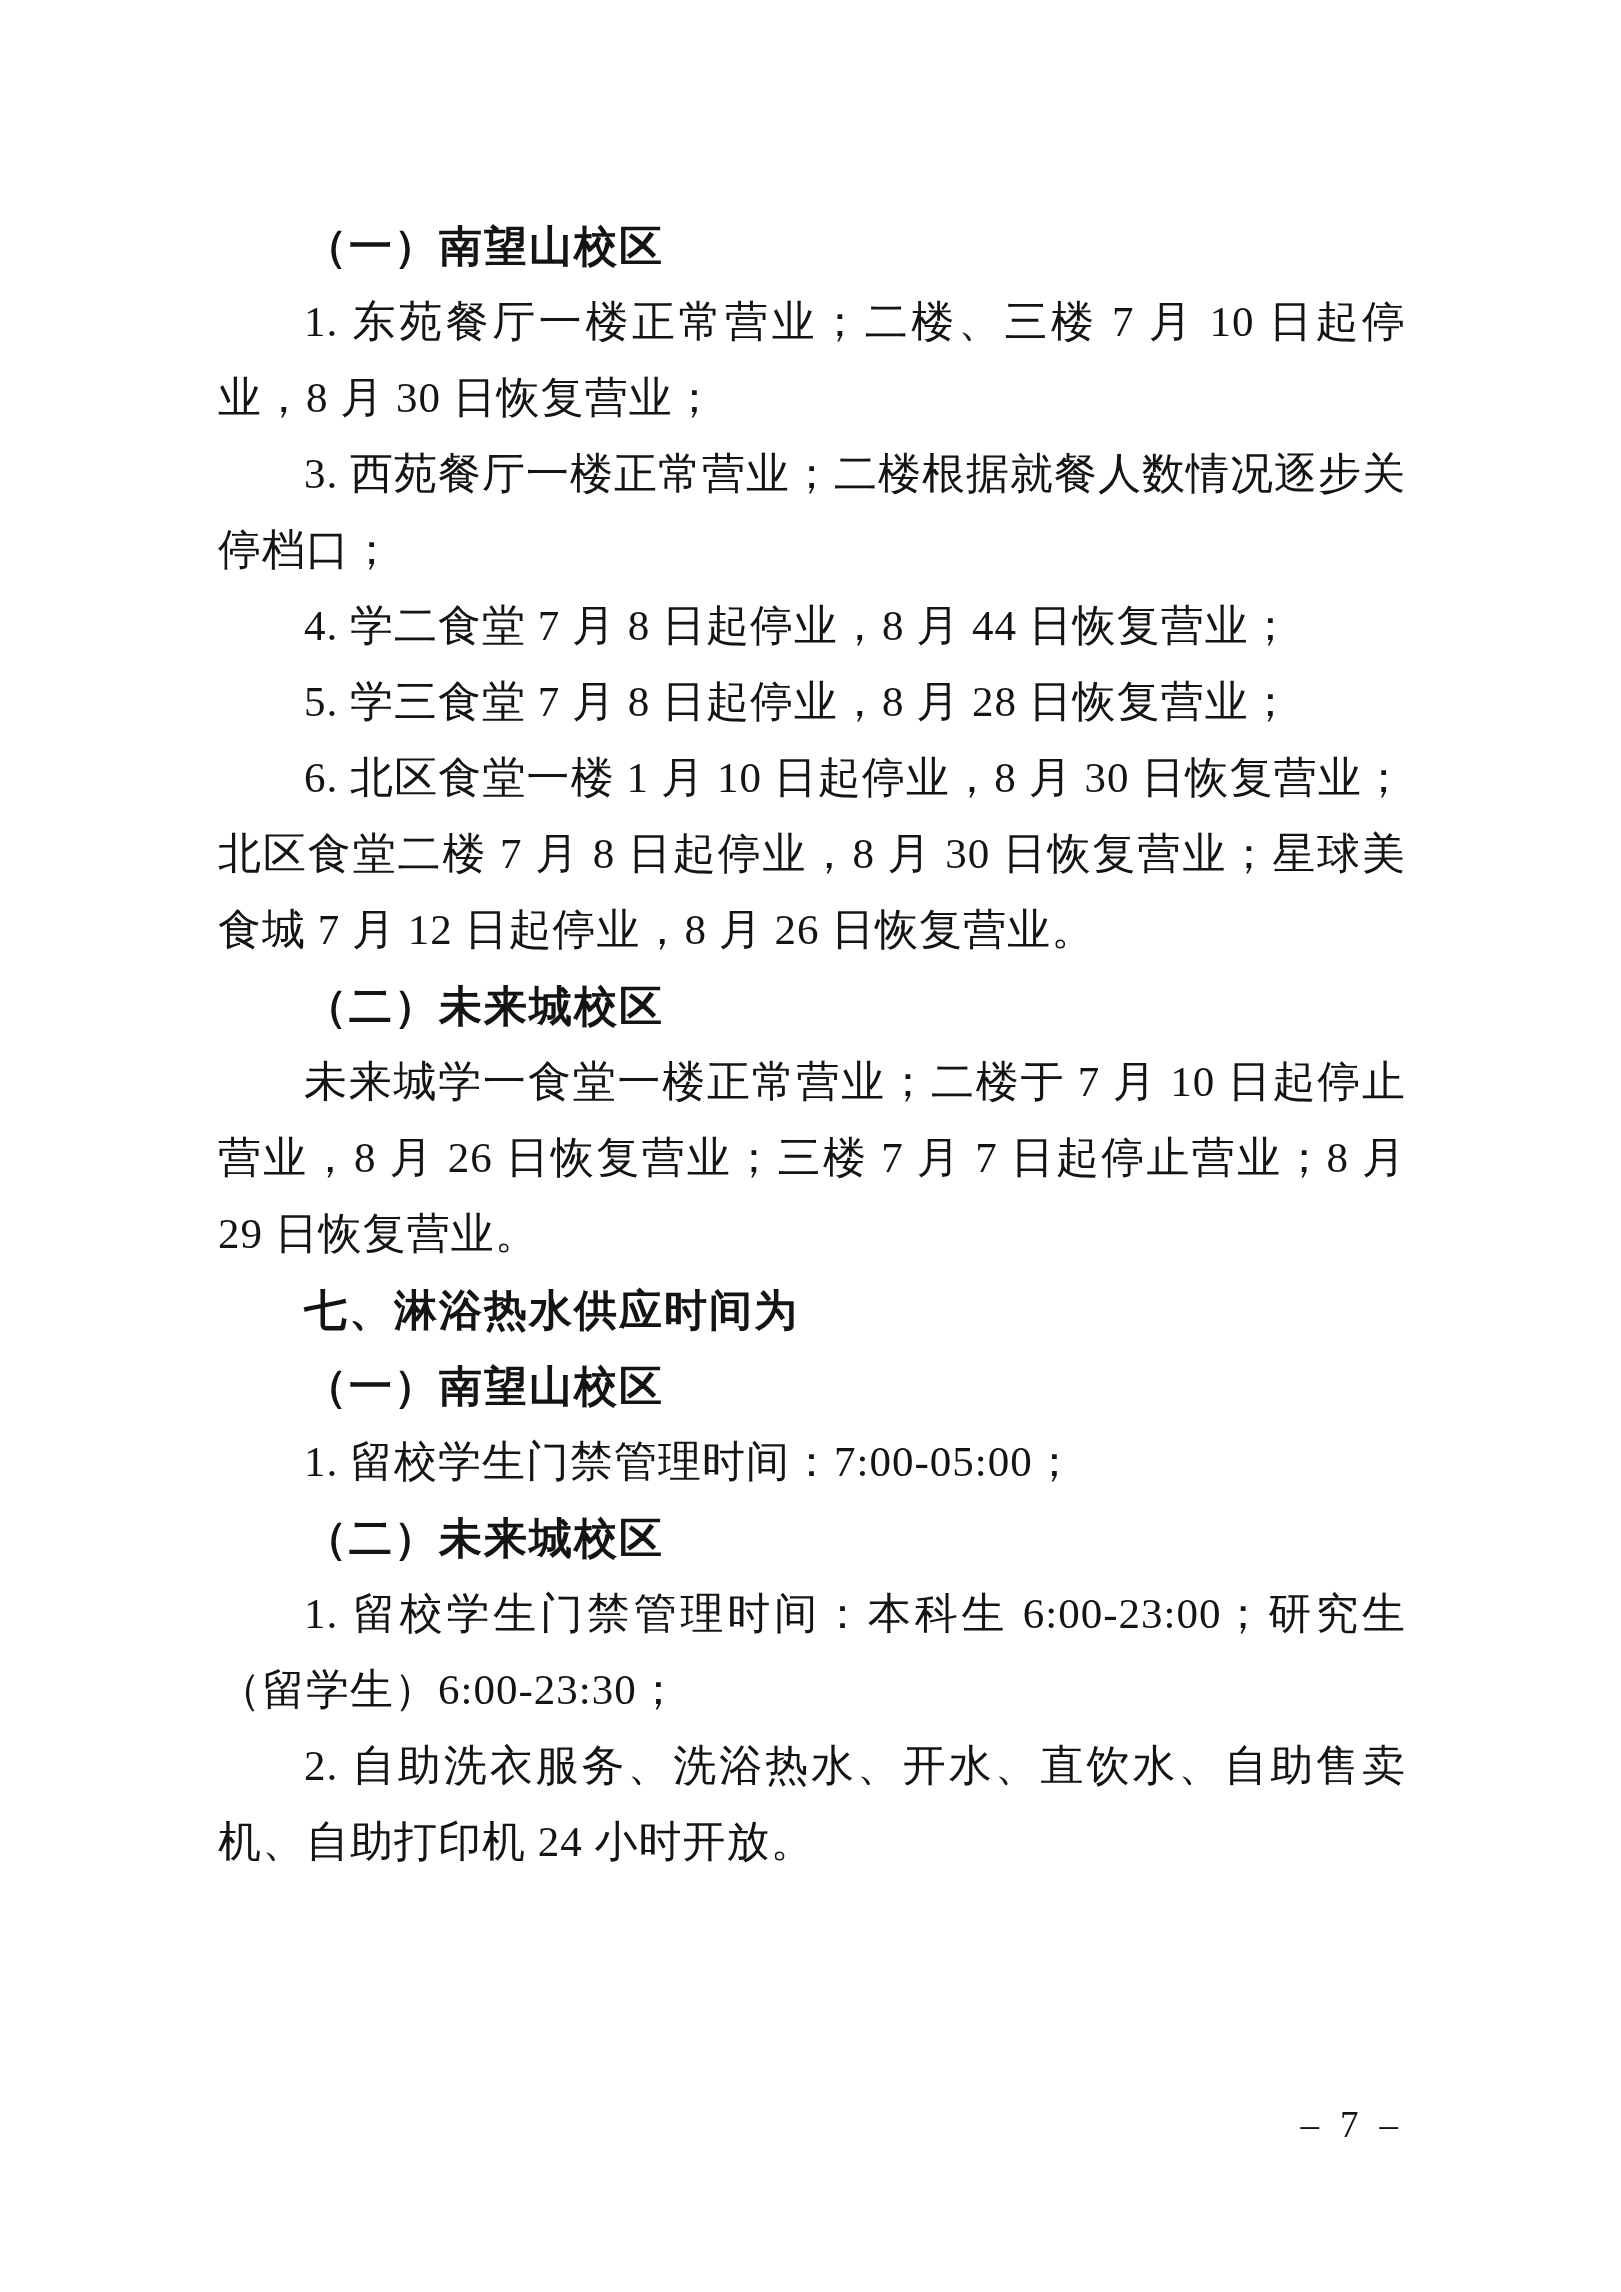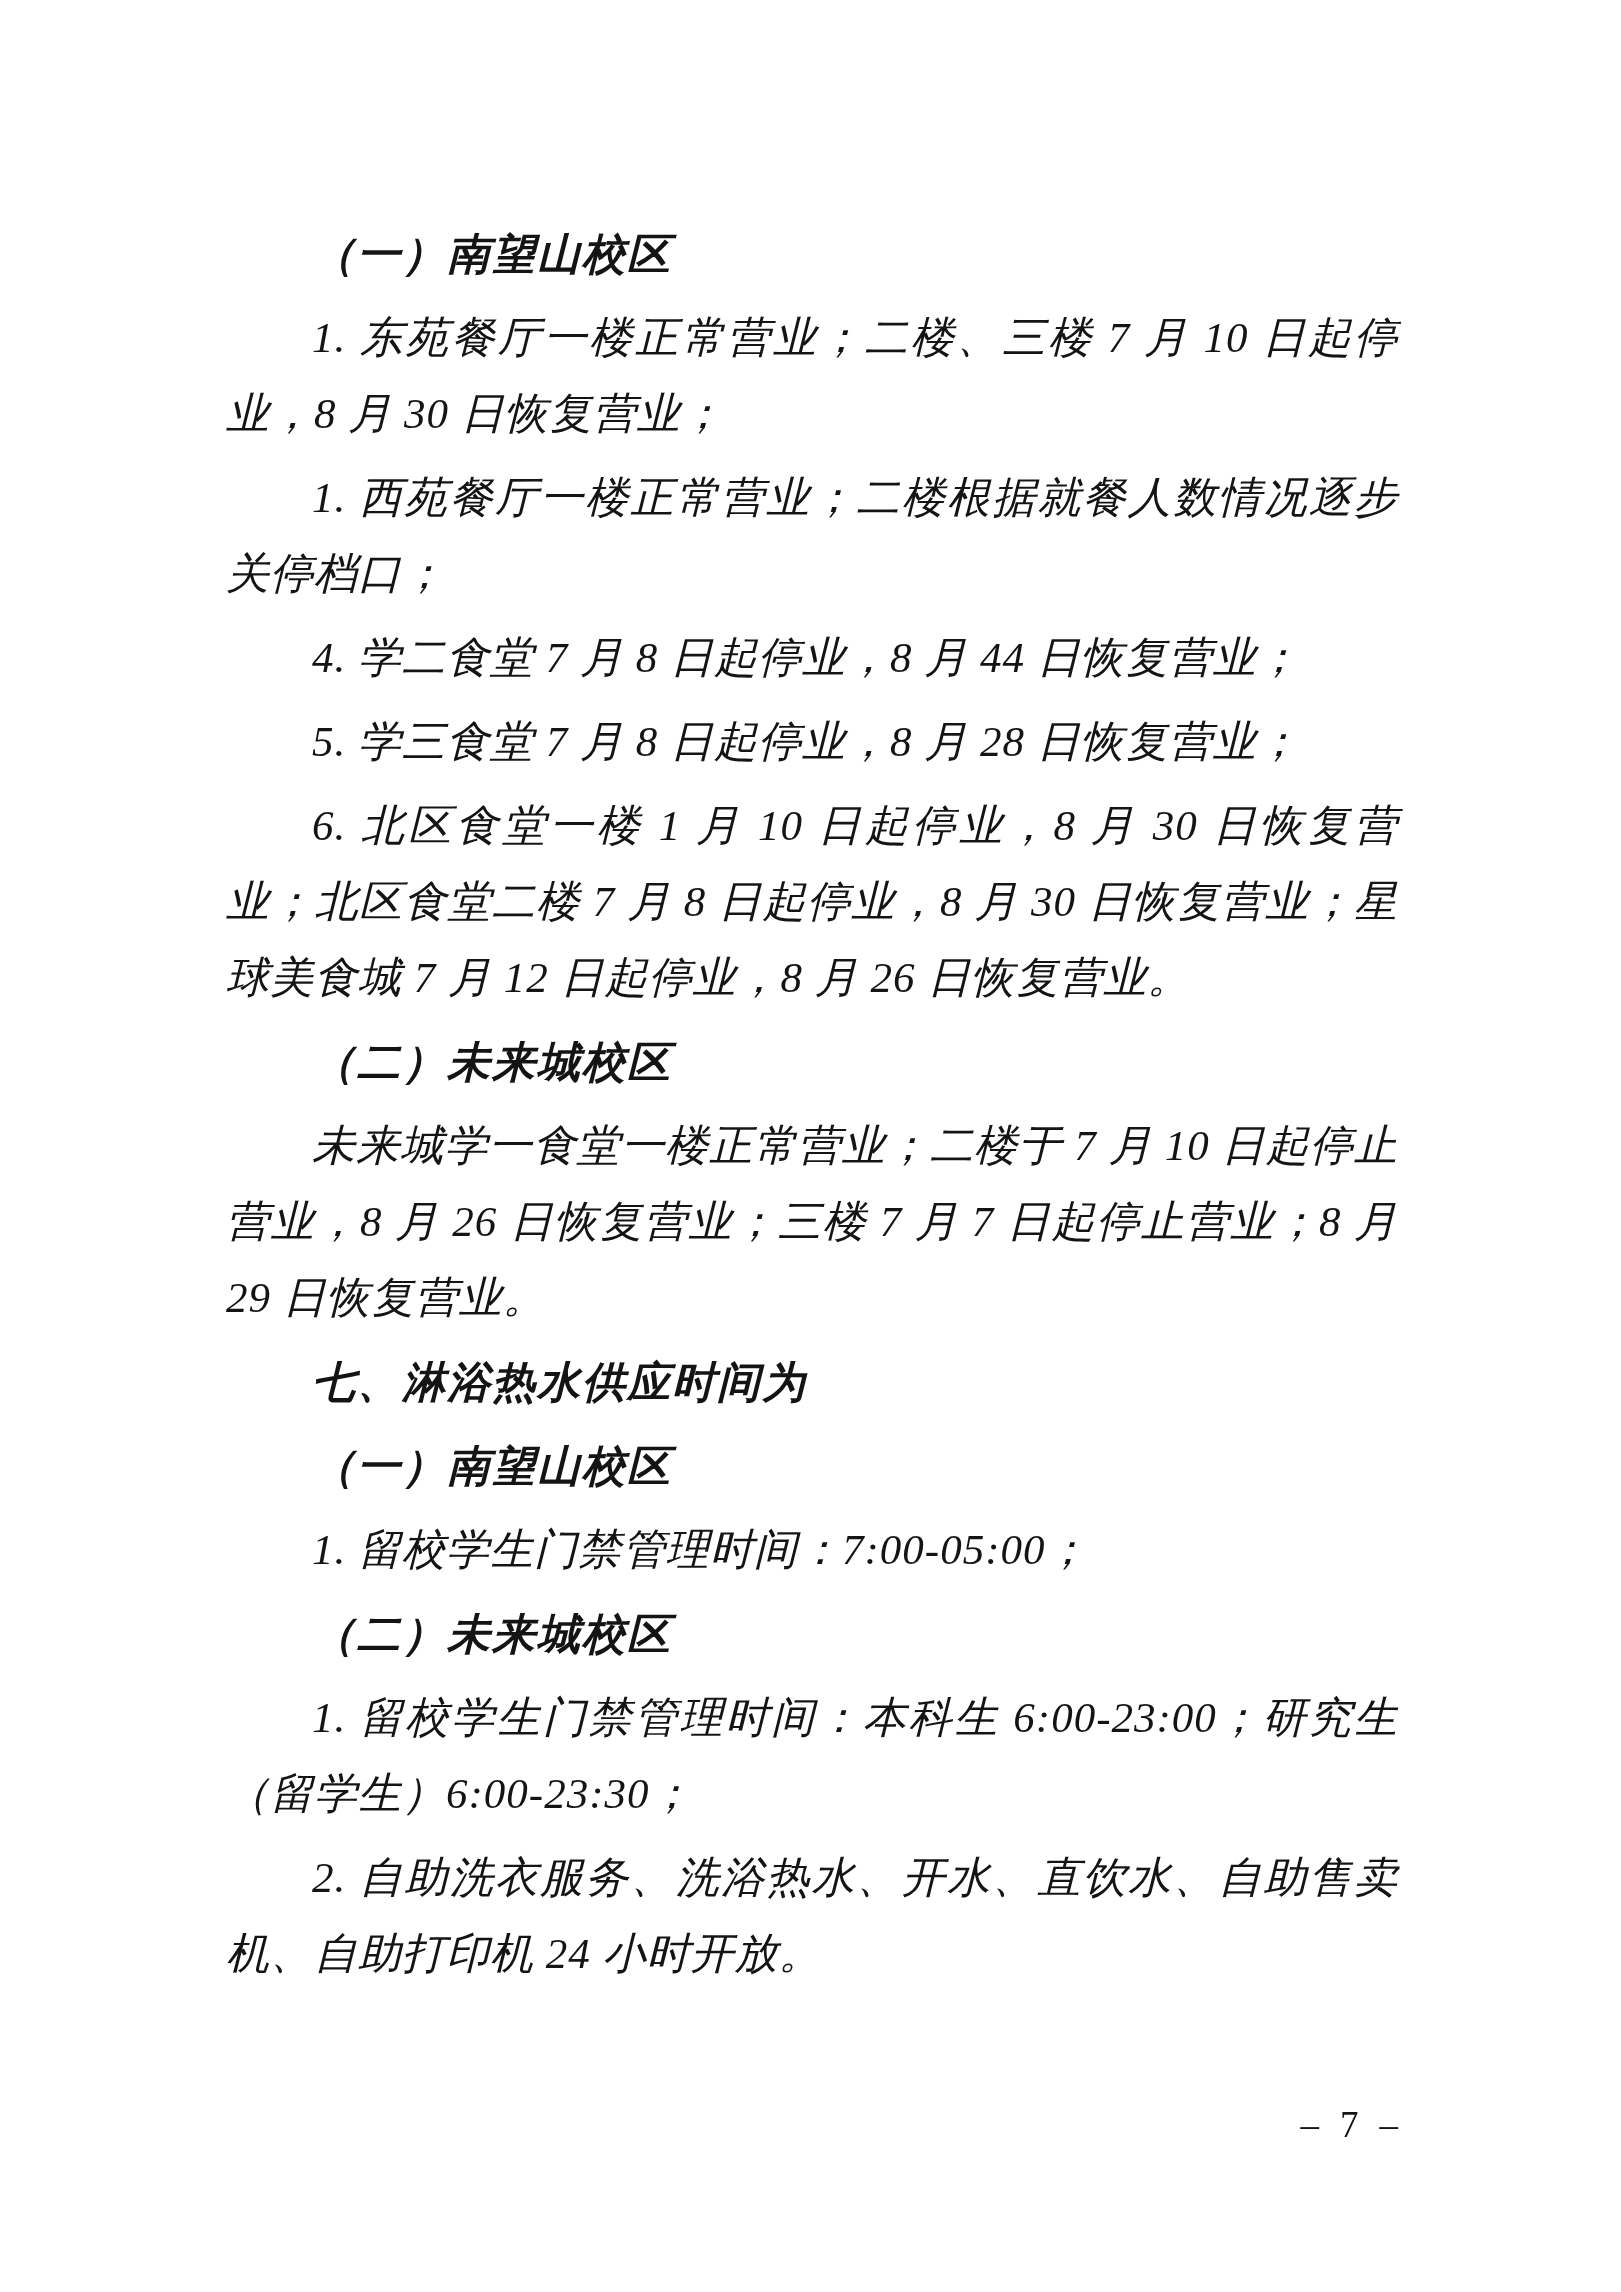--- a/index.html
+++ b/index.html
@@ -22,24 +22,23 @@
     width: 1188px;
     font-family: "Liberation Serif", "DejaVu Serif", serif;
     font-size: 43px;
     line-height: 76px;
     text-align: justify;
     text-justify: inter-character;
   }
   .content p,
   .content h2,
   .content h3 {
-    margin: 8px;
+    margin: 0;
     padding: 0;
     text-indent: 86px; 
-    font-style: italic;
   }
   .body-text {
     font-weight: 400;
     letter-spacing: 1px;
   }
   .sec-heading {
     font-family: "Liberation Sans", "DejaVu Sans", sans-serif;
     font-size: 43px;
     line-height: 76px;
     font-weight: 700;
@@ -61,21 +60,21 @@
 </head>
 <body>
 
 <div class="page">
   <main class="content">
 
     <h3 class="sec-heading">（一）南望山校区</h3>
 
     <p class="body-text">1. 东苑餐厅一楼正常营业；二楼、三楼 7 月 10 日起停业，8 月 30 日恢复营业；</p>
 
-    <p class="body-text">1. 西苑餐厅一楼正常营业；二楼根据就餐人数情况逐步关停档口；</p>
+    <p class="body-text">3. 西苑餐厅一楼正常营业；二楼根据就餐人数情况逐步关停档口；</p>
 
 
     <p class="body-text">4. 学二食堂 7 月 8 日起停业，8 月 44 日恢复营业；</p>
 
     <p class="body-text">5. 学三食堂 7 月 8 日起停业，8 月 28 日恢复营业；</p>
 
     <p class="body-text">6. 北区食堂一楼 1 月 10 日起停业，8 月 30 日恢复营业；北区食堂二楼 7 月 8 日起停业，8 月 30 日恢复营业；星球美食城 7 月 12 日起停业，8 月 26 日恢复营业。</p>
 
     <h3 class="sec-heading">（二）未来城校区</h3>
 

